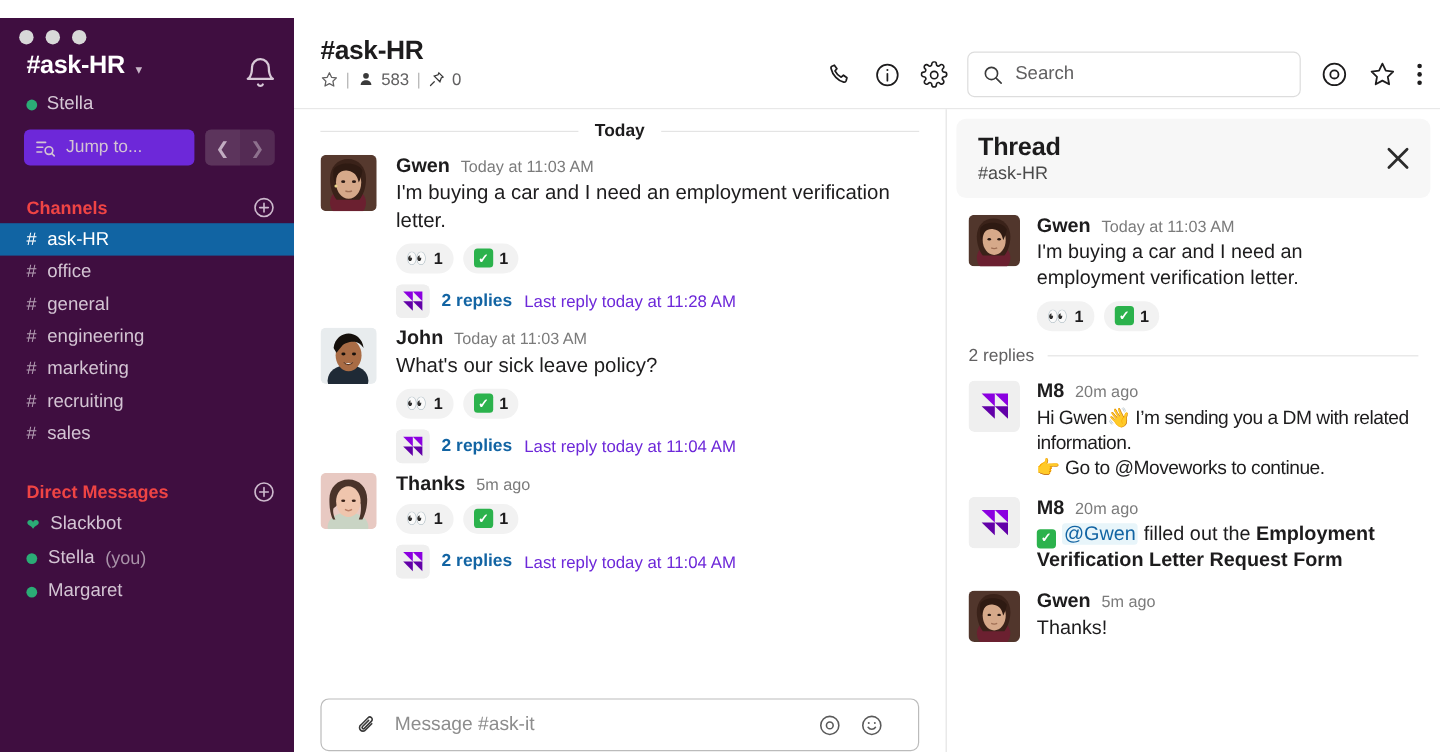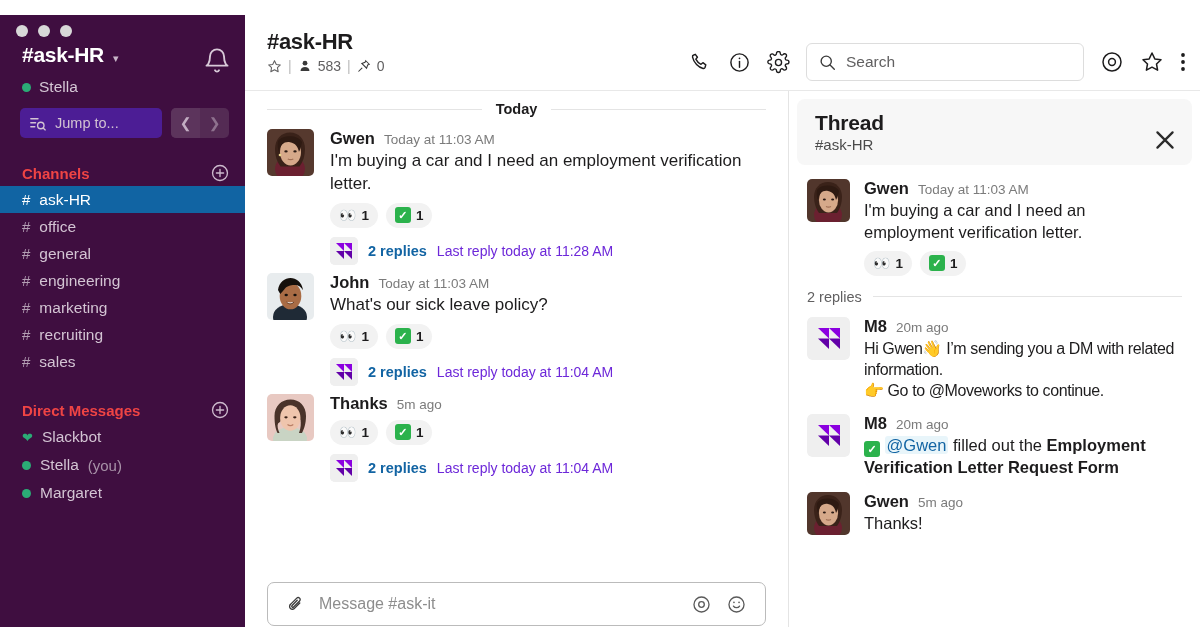--- a/index.html
+++ b/index.html
@@ -31,21 +31,21 @@
     display: flex; align-items: center; gap: 8px; margin-top: 3px;
   }
   .pres-dot {
     width: 9px; height: 9px; border-radius: 50%;
     background: #2BAC76; flex: 0 0 9px;
   }
   .ws-user { font-size: 15.5px; color: #D5C7D5; }
 
   .jump-row { display: flex; align-items: center; padding: 12px 16px 0 20px; gap: 9px; }
   .jump-box {
-    flex: 1; height: 30px; background: #4c1d95; border-radius: 5px;
+    flex: 1; height: 30px; background: #6d28d9; border-radius: 5px;
     display: flex; align-items: center; gap: 9px; padding: 0 10px;
     color: #D3C4D3; font-size: 14.5px;
   }
   .navbtns { display: flex; background: #542B54; border-radius: 5px; height: 30px; overflow: hidden; }
   .navbtn {
     width: 29px; height: 30px; display: flex; align-items: center; justify-content: center;
     color: #C2ADC2; font-size: 14px;
   }
   .navbtn.back { background: #5C345C; }
   .navbtn.fwd { color: #8E718E; }
@@ -123,29 +123,29 @@
   .mwlogo {
     width: 28px; height: 28px; border-radius: 5px; background: #EFEFEF;
     display: flex; align-items: center; justify-content: center; flex: 0 0 28px;
   }
   .replies-link { font-size: 14.5px; font-weight: bold; color: #1264A3; }
   .lastreply { font-size: 14px; color: #6d28d9; }
 
   .composer { padding: 10px 22px 16px 22px; }
   .comp-box {
     height: 44px; border: 1px solid #BBBBBB; border-radius: 7px;
-    display: flex; align-items: center; padding: 0 18px; gap: 14px;
+    display: flex; align-items: center; padding: 0 28px; gap: 14px;
   }
   .comp-ph { flex: 1; color: #8D8D8D; font-size: 16px; }
 
   
   .thread { width: 412px; flex: 0 0 412px; border-left: 1px solid #E4E4E4; background: #fff; display: flex; flex-direction: column; }
   .th-head {
     margin: 8px 8px 0 8px; background: #F7F7F7; border-radius: 8px;
-    padding: 12px 14px 12px 18px; display: flex; align-items: flex-end;
+    padding: 12px 14px 12px 18px; display: flex; align-items: center;
   }
   .th-title { font-size: 21px; font-weight: bold; color: #1D1C1D; letter-spacing: -0.2px; }
   .th-sub { font-size: 15px; color: #4A4A4A; margin-top: 1px; }
   .th-close { margin-left: auto; color: #3A3A3A; }
   .th-body { flex: 1 1 auto; overflow: hidden; padding-top: 6px; }
   .th-msg { display: flex; gap: 14px; padding: 8px 16px 0 18px; }
   .th-avatar { width: 43px; height: 43px; border-radius: 5px; flex: 0 0 43px; overflow: hidden; }
   .th-text { font-size: 16.5px; color: #1D1C1D; line-height: 1.33; margin-top: 2px; }
   .th-divider { display: flex; align-items: center; gap: 11px; padding: 13px 18px 2px 18px; }
   .th-divider .cnt { font-size: 14.5px; color: #616061; white-space: nowrap; }

